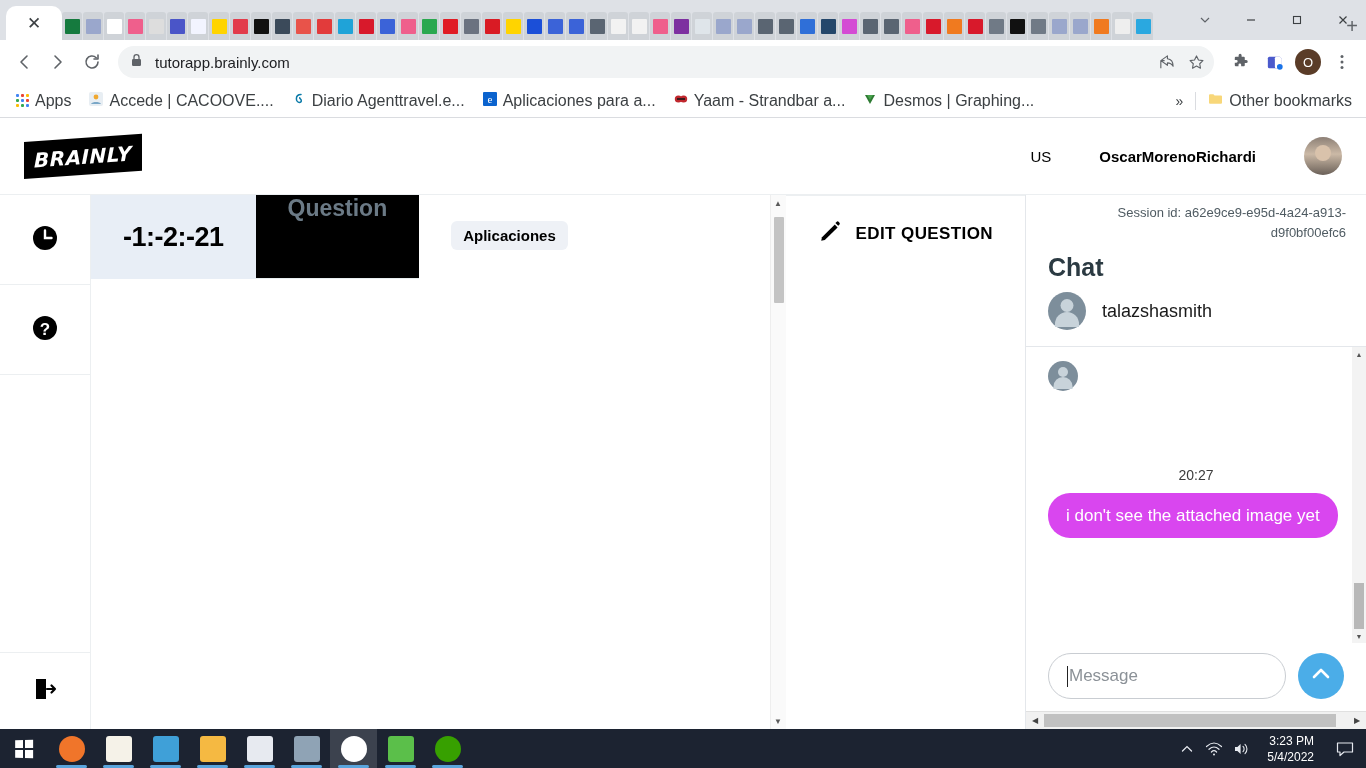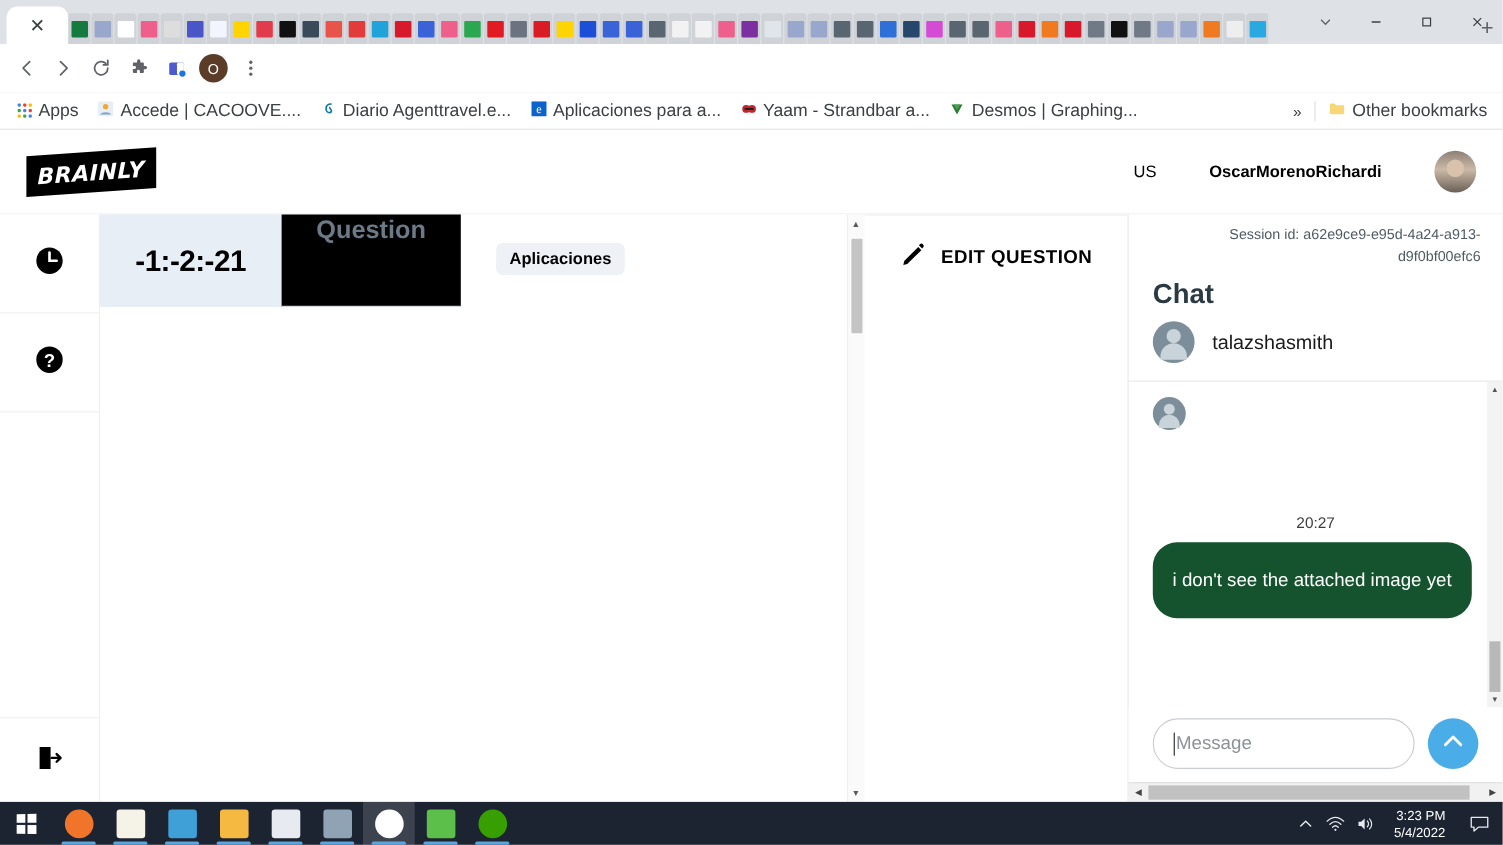--- a/index.html
+++ b/index.html
@@ -197,22 +197,22 @@
   .av-small::before {
     content:""; position:absolute; left:50%; top:6px; transform:translateX(-50%);
     width:10px; height:10px; border-radius:50%; background:#c8d3da;
   }
   .av-small::after {
     content:""; position:absolute; left:50%; bottom:2px; transform:translateX(-50%);
     width:19px; height:12px; border-radius:10px 10px 0 0; background:#c8d3da;
   }
   .msg-time { text-align: center; font-size: 14px; color: #3c3c3c; margin: 76px 0 10px; }
   .bubble {
-    background: #14532d; color: #fff; border-radius: 22px;
-    padding: 20px 18px; font-size: 17px; line-height: 29px;
+    background: #d946ef; color: #fff; border-radius: 22px;
+    padding: 8px 18px; font-size: 17px; line-height: 29px;
     max-width: 290px;
   }
   .chat-vscroll {
     position: absolute; right: 0; top: 0; width: 14px; height: 100%; background: #f3f3f3;
   }
   .chat-vscroll .arrow { height: 14px; display:flex; align-items:center; justify-content:center; font-size:7px; color:#555; }
   .chat-vscroll .arrow.bottom { position:absolute; bottom:0; left:0; right:0; }
   .chat-vscroll .thumb { position:absolute; bottom: 14px; left:2px; width:10px; height:46px; background:#b8b8b8; }
 
   .composer { padding: 10px 22px 12px; display: flex; align-items: center; gap: 12px; background:#fff; }
@@ -461,20 +461,41 @@
     <div class="navbtn">
       <svg width="20" height="20" viewBox="0 0 20 20">
           <path d="M7 4l6 6-6 6" stroke="#5f6368" stroke-width="1.6" fill="none" stroke-linecap="round" stroke-linejoin="round"></path>
         </svg>
     </div>
     <div class="navbtn">
       <svg width="20" height="20" viewBox="0 0 20 20">
           <path d="M16 10a6 6 0 1 1-1.8-4.3" stroke="#5f6368" stroke-width="1.6" fill="none" stroke-linecap="round"></path>
           <path d="M16 3v4h-4" stroke="#5f6368" stroke-width="1.6" fill="none" stroke-linecap="round" stroke-linejoin="round"></path>
         </svg>
+    </div>
+    <div class="omnibox">
+      <span>
+        <svg width="13" height="14" viewBox="0 0 13 14">
+            <rect x="2" y="6" width="9" height="7" rx="1.2" fill="#5f6368"></rect>
+            <path d="M4 6V4.2a2.5 2.5 0 0 1 5 0V6" stroke="#5f6368" stroke-width="1.3" fill="none"></path>
+          </svg>
+      </span>
+      <span class="url">tutorapp.brainly.com</span>
+      <span class="omni-right">
+        <span class="omni-icon">
+          <svg width="17" height="17" viewBox="0 0 18 18">
+              <path d="M3 15V7h4M3 7l7-5v3c4 .4 6 3.4 6 8-1.5-2.6-3.4-3.6-6-3.6V12L3 7z" stroke="#5f6368" stroke-width="1.2" fill="none" stroke-linejoin="round"></path>
+            </svg>
+        </span>
+        <span class="omni-icon">
+          <svg width="17" height="17" viewBox="0 0 18 18">
+              <path d="M9 2l2.1 4.3 4.7.7-3.4 3.3.8 4.7L9 12.8 4.8 15l.8-4.7L2.2 7l4.7-.7L9 2z" stroke="#5f6368" stroke-width="1.2" fill="none" stroke-linejoin="round"></path>
+            </svg>
+        </span>
+      </span>
     </div>
     <div class="tbicon">
       <svg width="19" height="19" viewBox="0 0 20 20">
           <path d="M8 2.5a1.6 1.6 0 0 1 3.2 0V4h2.3a1 1 0 0 1 1 1v2.3h1.5a1.6 1.6 0 0 1 0 3.2H14.5V13a1 1 0 0 1-1 1h-2.8v-1.6a1.4 1.4 0 0 0-2.8 0V14H5a1 1 0 0 1-1-1v-2.8H5.6a1.4 1.4 0 0 0 0-2.8H4V5a1 1 0 0 1 1-1h3V2.5z" fill="#5f6368"></path>
         </svg>
     </div>
     <div class="tbicon">
       <svg width="19" height="19" viewBox="0 0 20 20">
           <rect x="3" y="4" width="14" height="12" rx="1.6" fill="#3c4cc8" opacity="0.92"></rect>
           <rect x="10.4" y="4" width="6.6" height="12" rx="1.6" fill="#fff"></rect>

